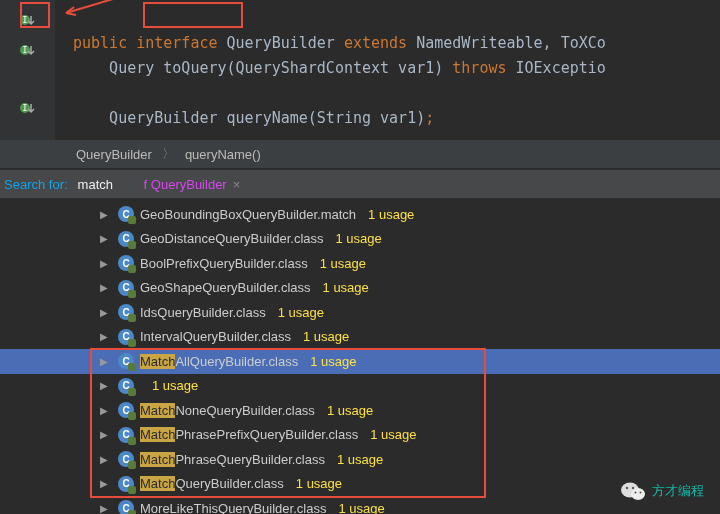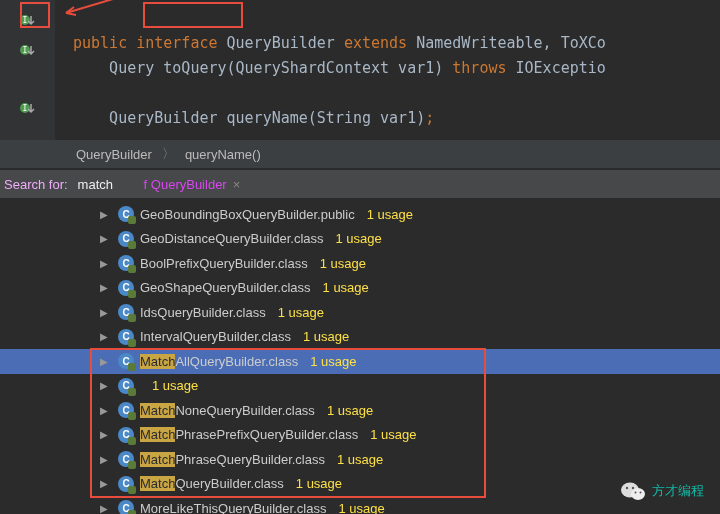--- a/index.html
+++ b/index.html
@@ -80,21 +80,21 @@
     left: 0;
     right: 0;
     height: 28px;
     background: rgba(75,78,80,0.85);
     display: flex;
     align-items: center;
     padding-left: 4px;
     font-size: 13px;
     font-family: sans-serif;
   }
-  .search-label { color: #f0abfc; margin-right: 10px; }
+  .search-label { color: #0ea5e9; margin-right: 10px; }
   .search-input {
     background: transparent;
     border: none;
     color: #eee;
     font-size: 13px;
     width: 60px;
     outline: none;
   }
   .tab-label { color: #d946ef; margin-left: 6px; }
   .close-x { color: #888; margin-left: 6px; }
@@ -225,21 +225,21 @@
   <span class="search-label">Search for:</span>
   <input class="search-input" value="match" style="">
   <span class="tab-label">f QueryBuilder</span>
   <span class="close-x">×</span>
 </div>
 
 <div class="tree" id="tree">
     <div class="tree-row">
       <span class="arrow">▶</span>
       <span class="class-icon">C</span>
-      <span class="class-name">GeoBoundingBoxQueryBuilder.public</span>
+      <span class="class-name">GeoBoundingBoxQueryBuilder.match</span>
       <span class="usage">1 usage</span>
     </div>
     <div class="tree-row">
       <span class="arrow">▶</span>
       <span class="class-icon">C</span>
       <span class="class-name">GeoDistanceQueryBuilder.class</span>
       <span class="usage">1 usage</span>
     </div>
     <div class="tree-row">
       <span class="arrow">▶</span>

